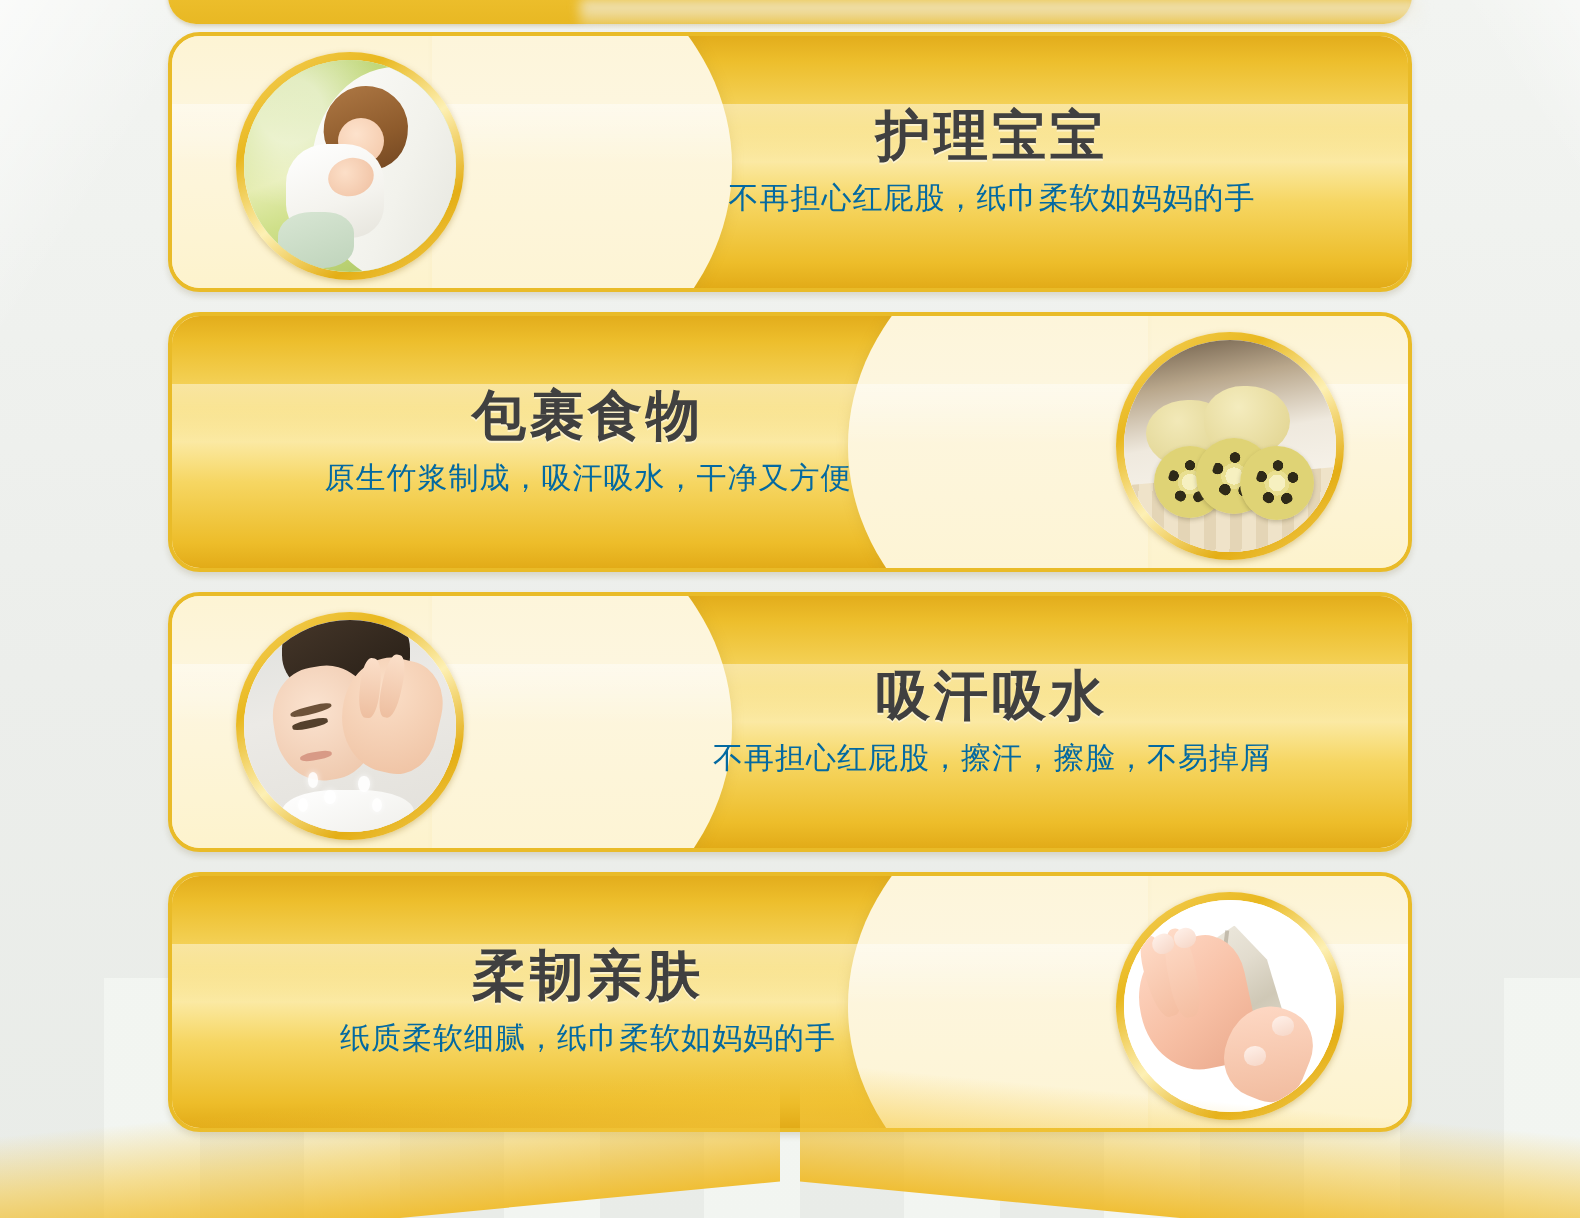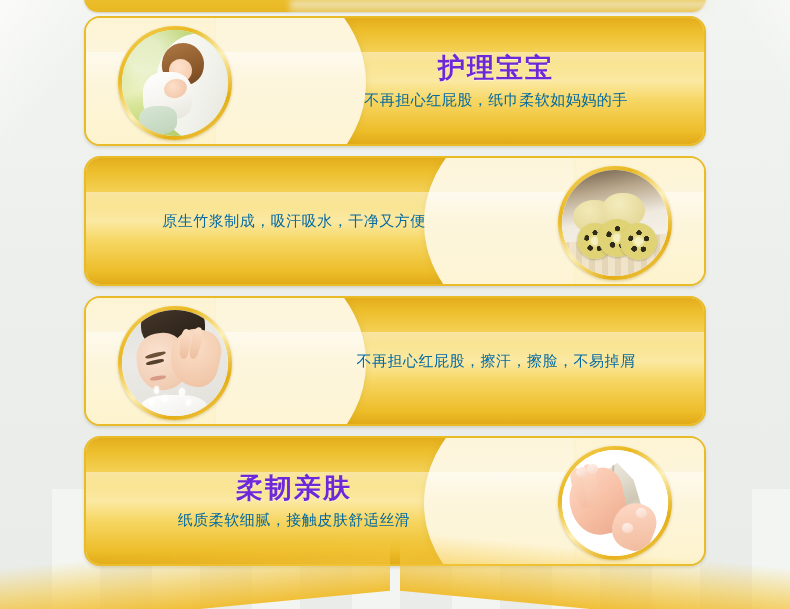--- a/index.html
+++ b/index.html
@@ -386,21 +386,21 @@
     align-items: center;
     text-align: center;
   }
   .card.img-left  .text-block { left: 210px; right: 8px; }
   .card.img-right .text-block { left: 8px;  right: 210px; }
 
   .card-title {
     font-size: 27px;
     font-weight: 700;
     letter-spacing: 2px;
-    color: #6d28d9;
+    color: #404040;
     text-shadow: 0 1px 0 rgba(255,255,255,.5);
     line-height: 1.2;
     margin-bottom: 6px;
   }
   .card-subtitle {
     font-size: 15px;
     font-weight: 400;
     letter-spacing: .5px;
     color: #0369a1;
     line-height: 1.3;
@@ -472,20 +472,21 @@
                 <div class="seeds"></div>
               </div>
             <div class="slice s3">
                 <div class="seeds"></div>
               </div>
           </div>
         </div>
       </div>
 
       <div class="text-block">
+        <div class="card-title">包裹食物</div>
         <div class="card-subtitle">原生竹浆制成，吸汗吸水，干净又方便</div>
       </div>
     </div>
 
     <div class="card img-left">
       <div class="cream-panel"></div>
       <div class="gold-panel"></div>
       <div class="curve"></div>
       <div class="sheen"></div>
 
@@ -504,20 +505,21 @@
             <div class="drop d1"></div>
             <div class="drop d2"></div>
             <div class="drop d3"></div>
             <div class="drop d4"></div>
             <div class="drop d5"></div>
           </div>
         </div>
       </div>
 
       <div class="text-block">
+        <div class="card-title">吸汗吸水</div>
         <div class="card-subtitle">不再担心红屁股，擦汗，擦脸，不易掉屑</div>
       </div>
     </div>
 
     <div class="card img-right">
       <div class="cream-panel"></div>
       <div class="gold-panel"></div>
       <div class="curve"></div>
       <div class="sheen"></div>
 
@@ -533,21 +535,21 @@
             <div class="nail n1"></div>
             <div class="nail n2"></div>
             <div class="nail n3"></div>
             <div class="nail n4"></div>
           </div>
         </div>
       </div>
 
       <div class="text-block">
         <div class="card-title">柔韧亲肤</div>
-        <div class="card-subtitle">纸质柔软细腻，接触皮肤舒适丝滑</div>
+        <div class="card-subtitle">纸质柔软细腻，纸巾柔软如妈妈的手</div>
       </div>
     </div>
 
   </div>
 
   <div class="bottom-fan">
     <div class="fan-wing left"></div>
     <div class="fan-wing right"></div>
   </div>
 

